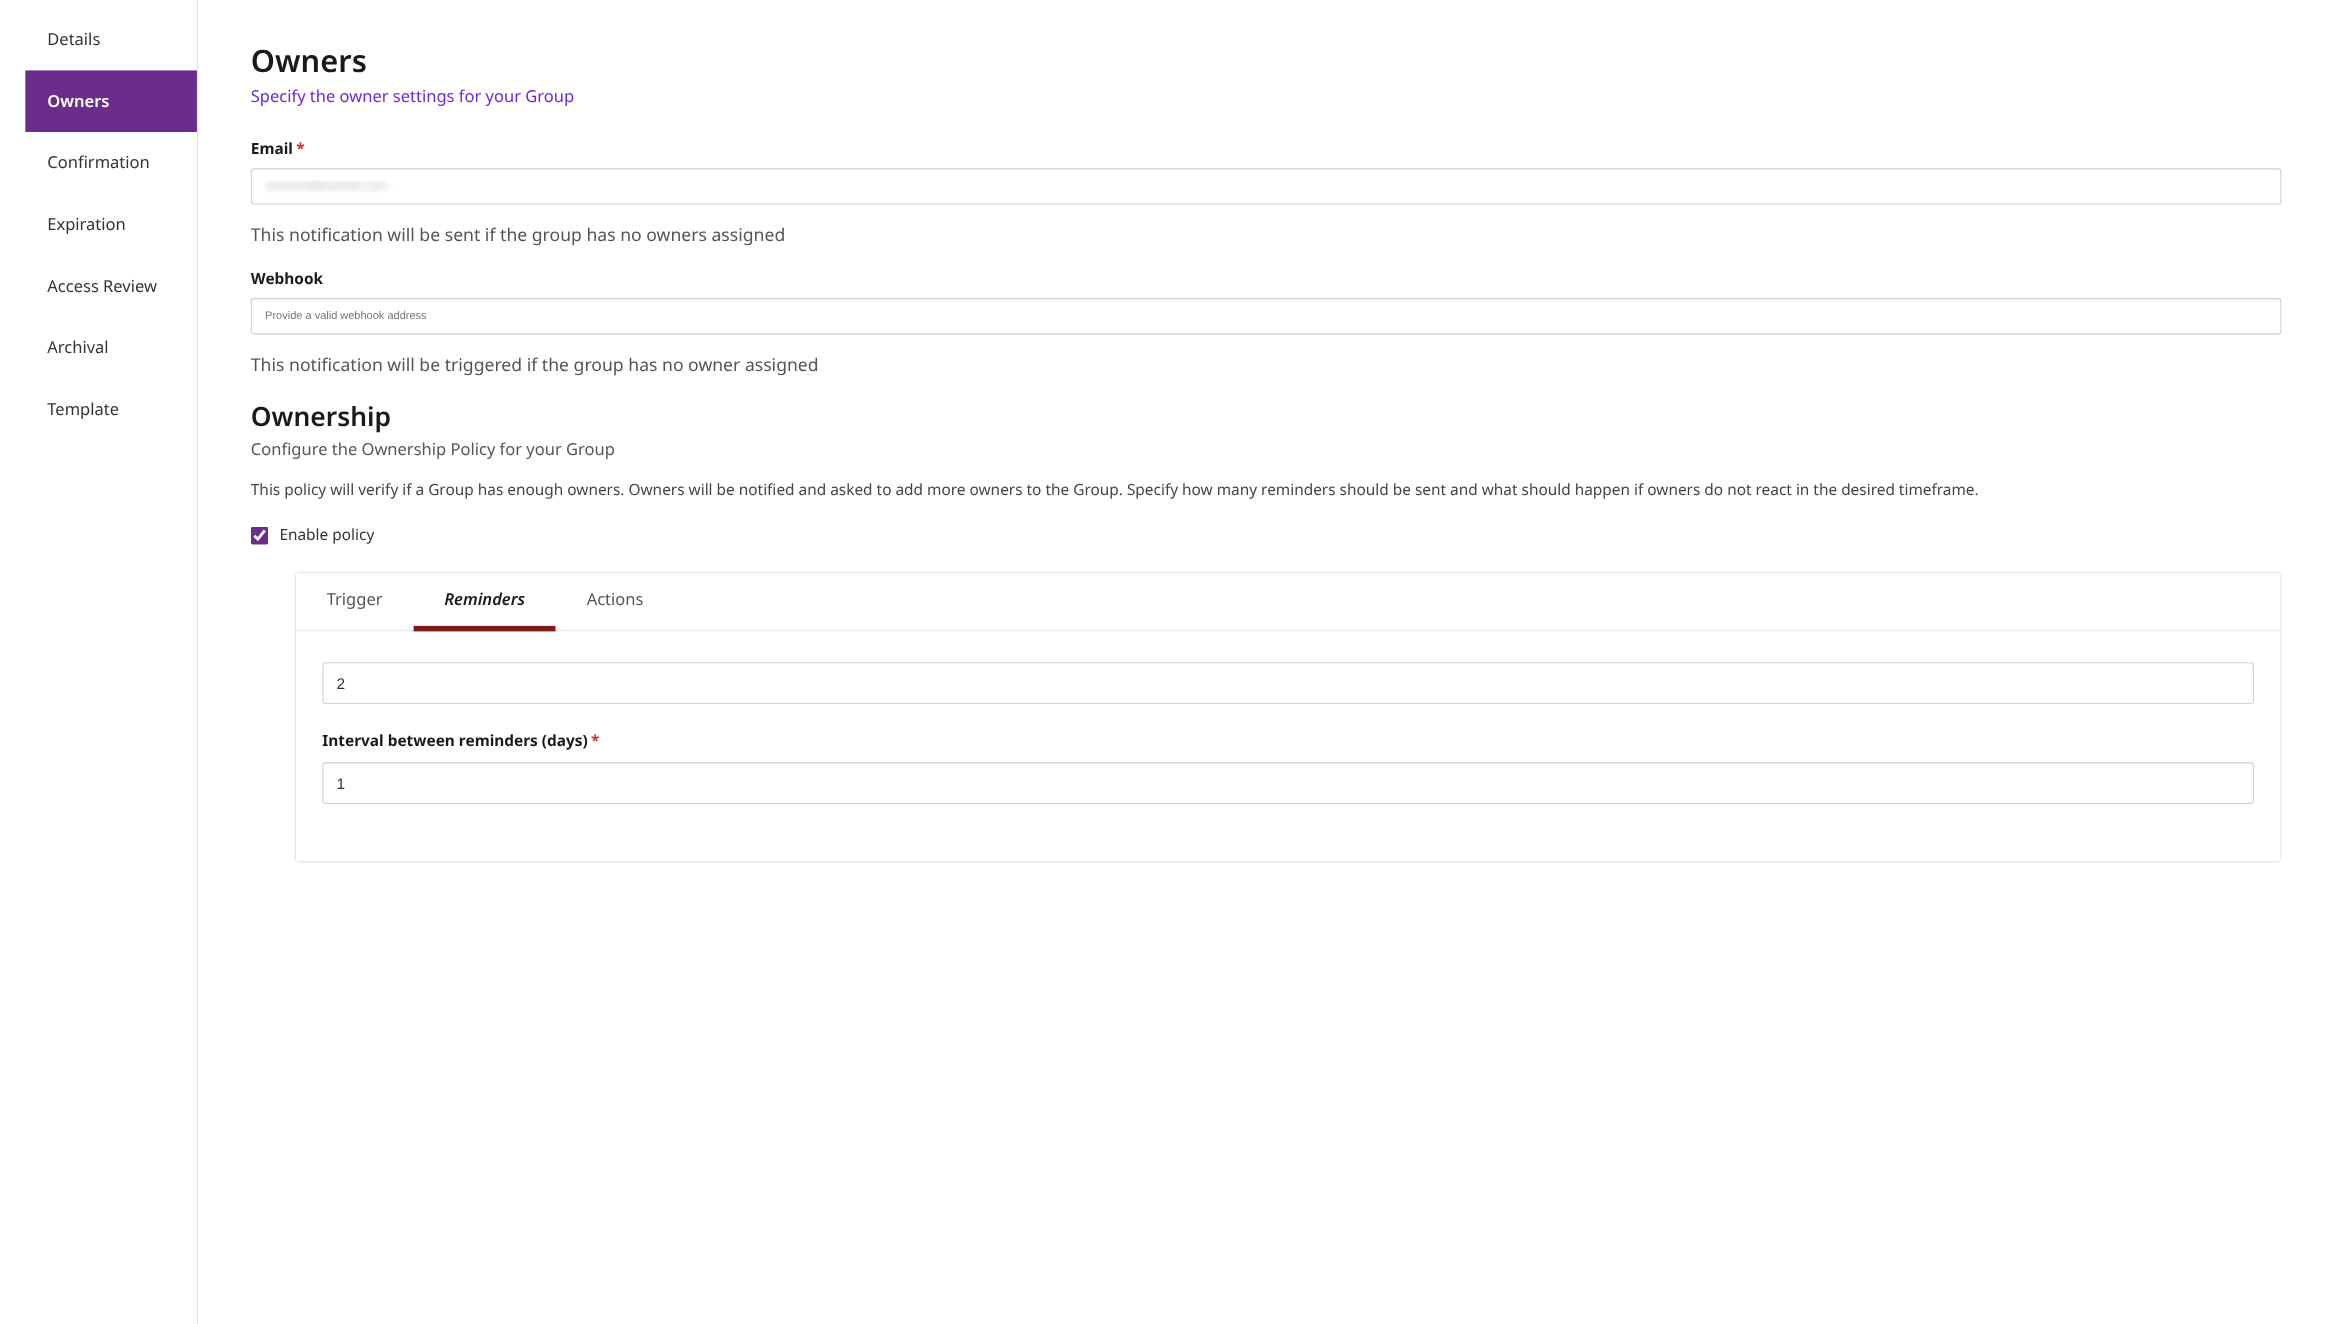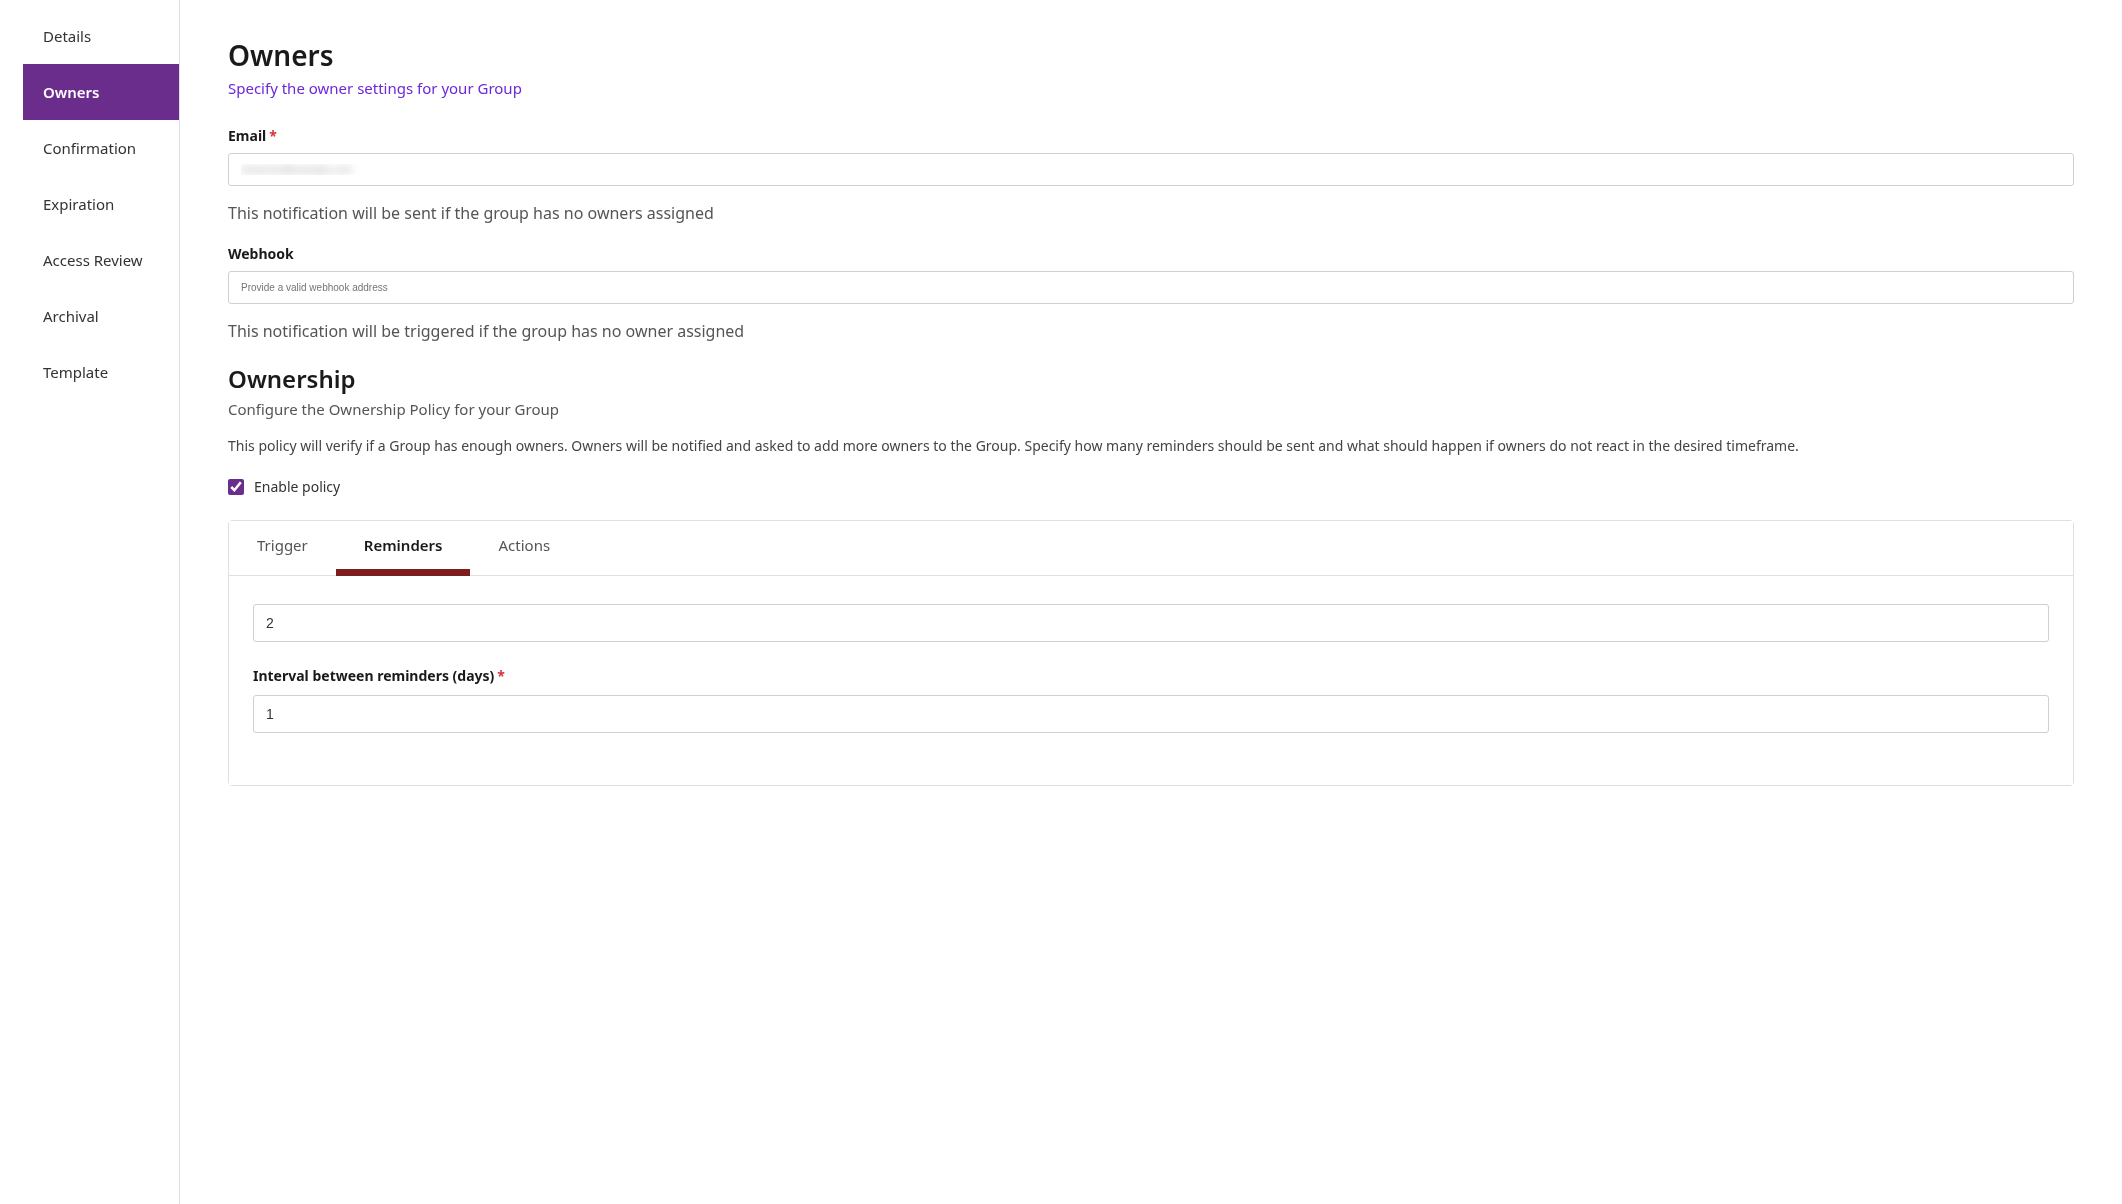--- a/index.html
+++ b/index.html
@@ -128,42 +128,44 @@
     }
 
     .checkbox-label {
       font-size: 14px;
       color: #333;
     }
 
     .tabs-container {
       border: 1px solid #e0e0e0;
       border-radius: 4px;
+      margin-left: 40px;
     }
 
     .tabs-header {
       display: flex;
       border-bottom: 1px solid #e0e0e0;
       background: #fff;
     }
 
     .tab-item {
       padding: 14px 28px;
       font-size: 15px;
       color: #555;
       cursor: pointer;
       border-bottom: 3px solid transparent;
       margin-bottom: -1px;
       font-weight: 400;
     }
 
     .tab-item.active {
       color: #1a1a1a;
-      border-bottom: 7px solid #7f1d1d;
-      font-weight: 600;
+      border-bottom: 5px solid #7f1d1d;
+      font-weight: 600;
+      font-style: italic;
     }
 
     .tabs-body {
       padding: 28px 24px;
       background: #fff;
     }
 
     .inner-field-label {
       font-size: 14px;
       font-weight: 700;

